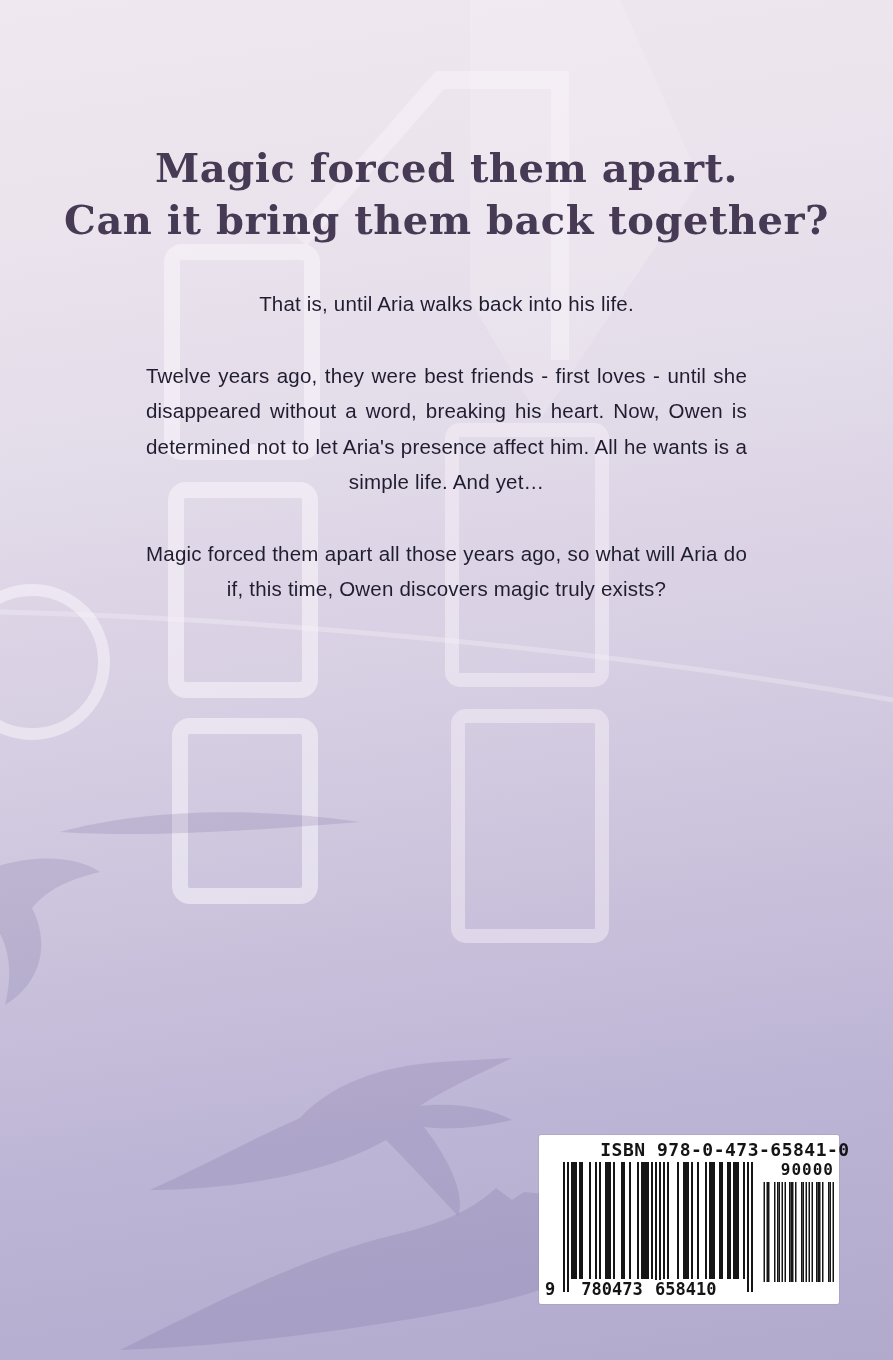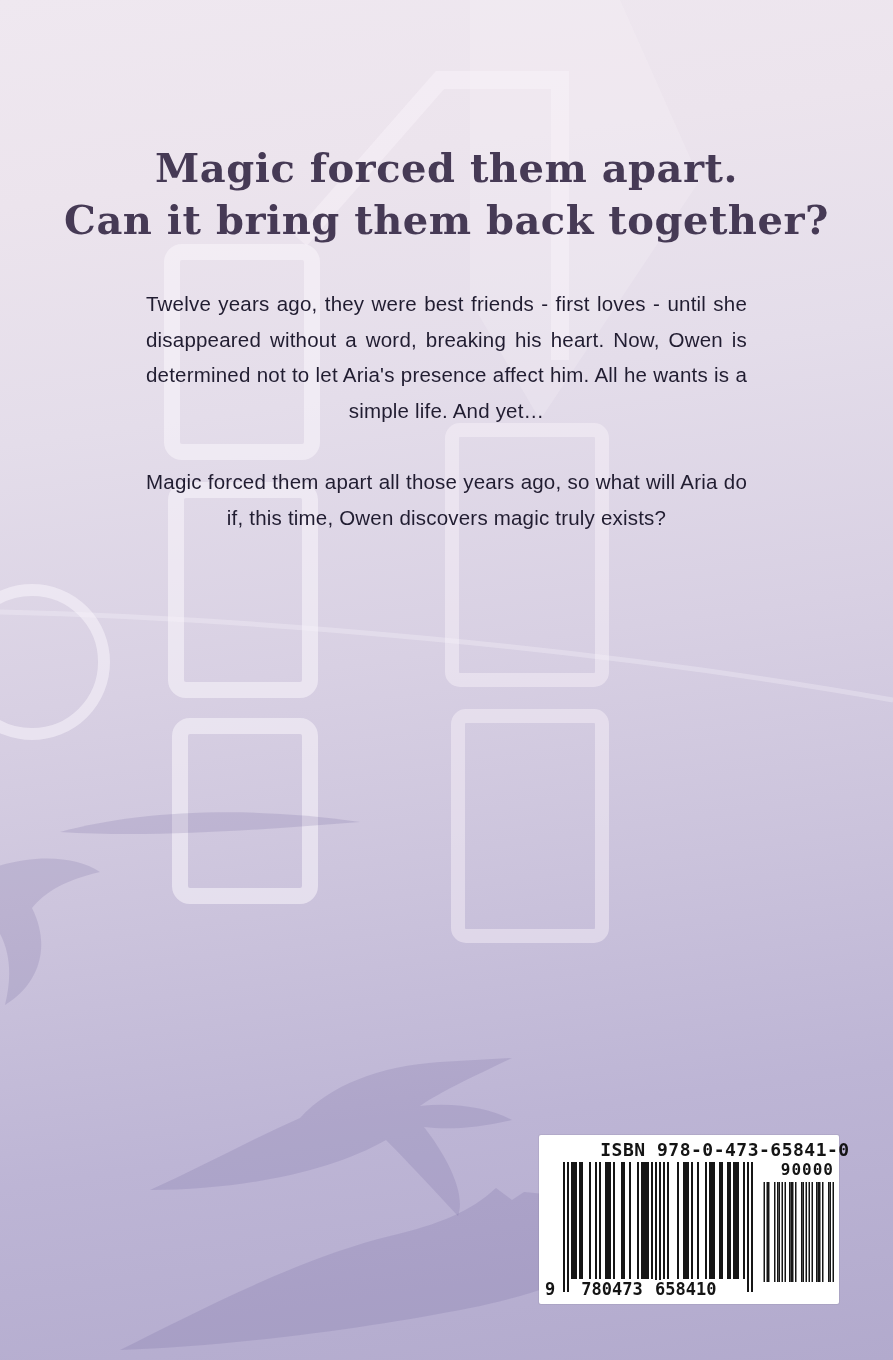--- a/index.html
+++ b/index.html
@@ -106,20 +106,21 @@
       <path d="M60 832 C 140 810, 250 806, 360 822 C 260 830, 150 838, 60 832 Z"></path>
     </g>
   </svg>
 
   <div class="tagline">
     <div>Magic forced them apart.</div>
     <div>Can it bring them back together?</div>
   </div>
 
   <div class="blurb">
+    <p>That is, until Aria walks back into his life.</p>
     <p>Twelve years ago, they were best friends - first loves - until she disappeared without a word, breaking his heart. Now, Owen is determined not to let Aria's presence affect him. All he wants is a simple life. And yet…</p>
     <p>Magic forced them apart all those years ago, so what will Aria do if, this time, Owen discovers magic truly exists?</p>
   </div>
 
   <div class="barcode-box">
     <div class="isbn-label">ISBN 978-0-473-65841-0</div>
 
     <svg class="ean13-svg" width="190" height="130" viewBox="0 0 190 130">
         <rect x="0" y="0" width="2" height="130" fill="#161616"></rect>
         <rect x="4" y="0" width="2" height="130" fill="#161616"></rect>

